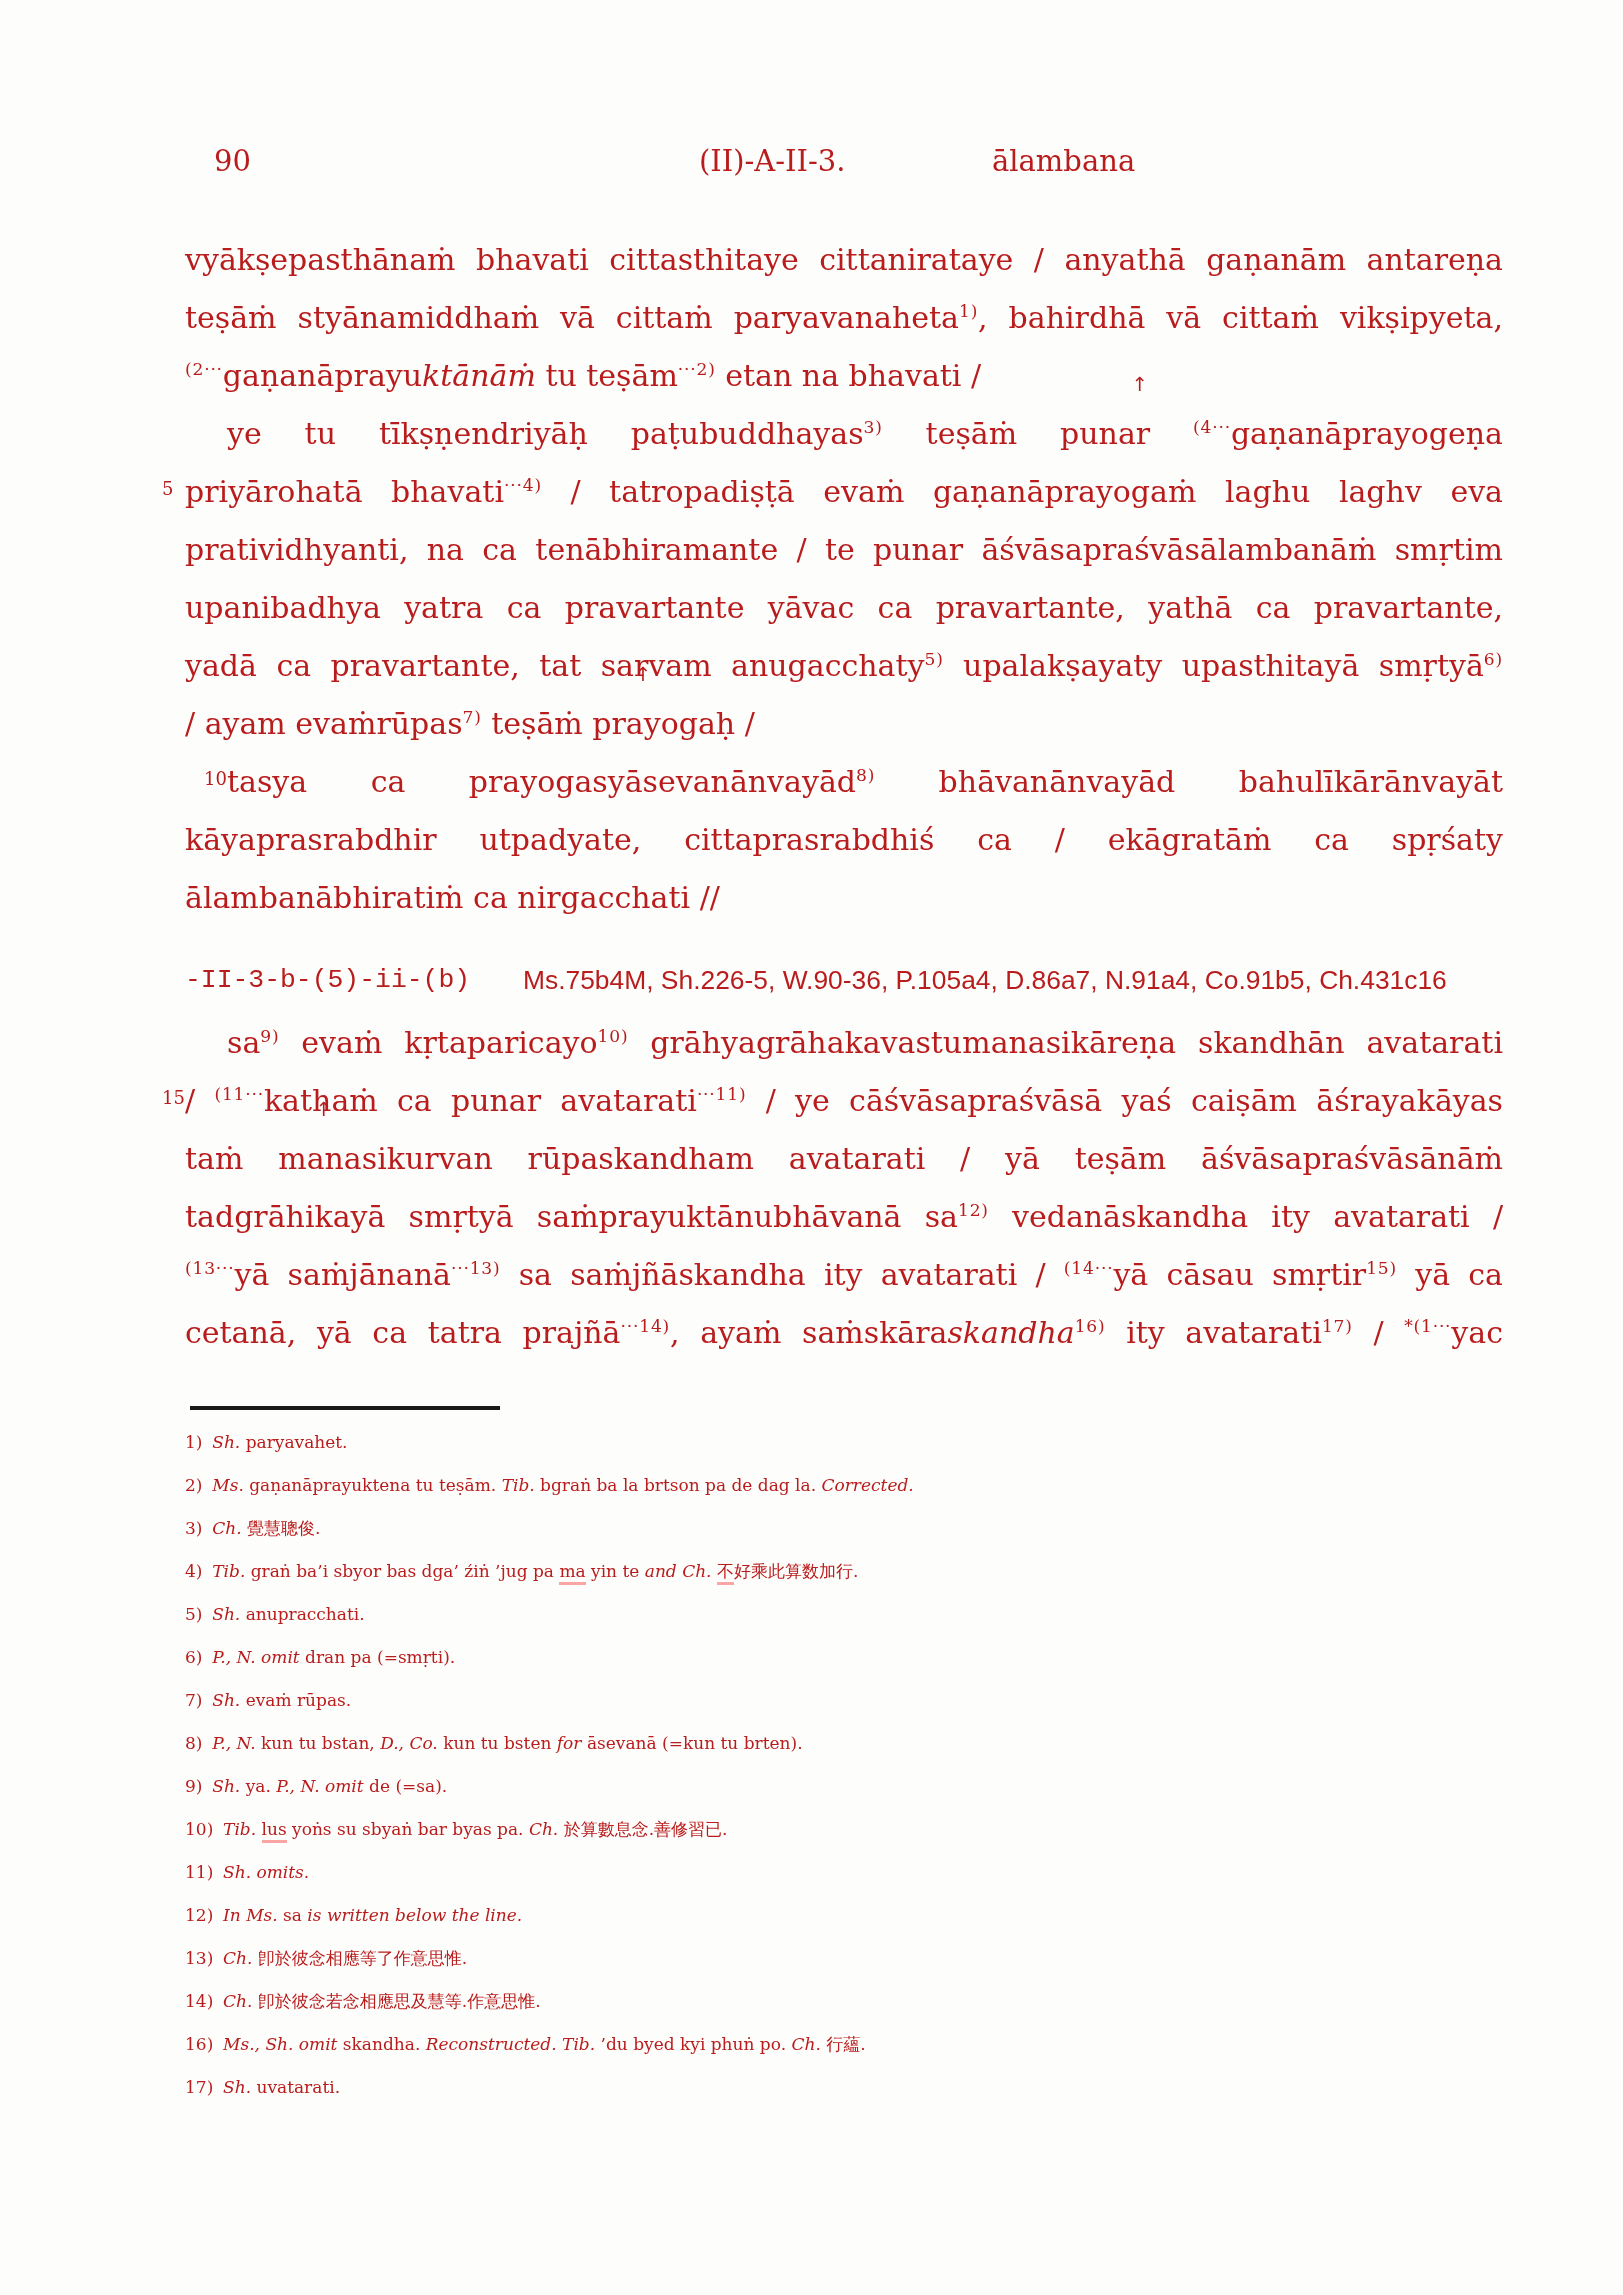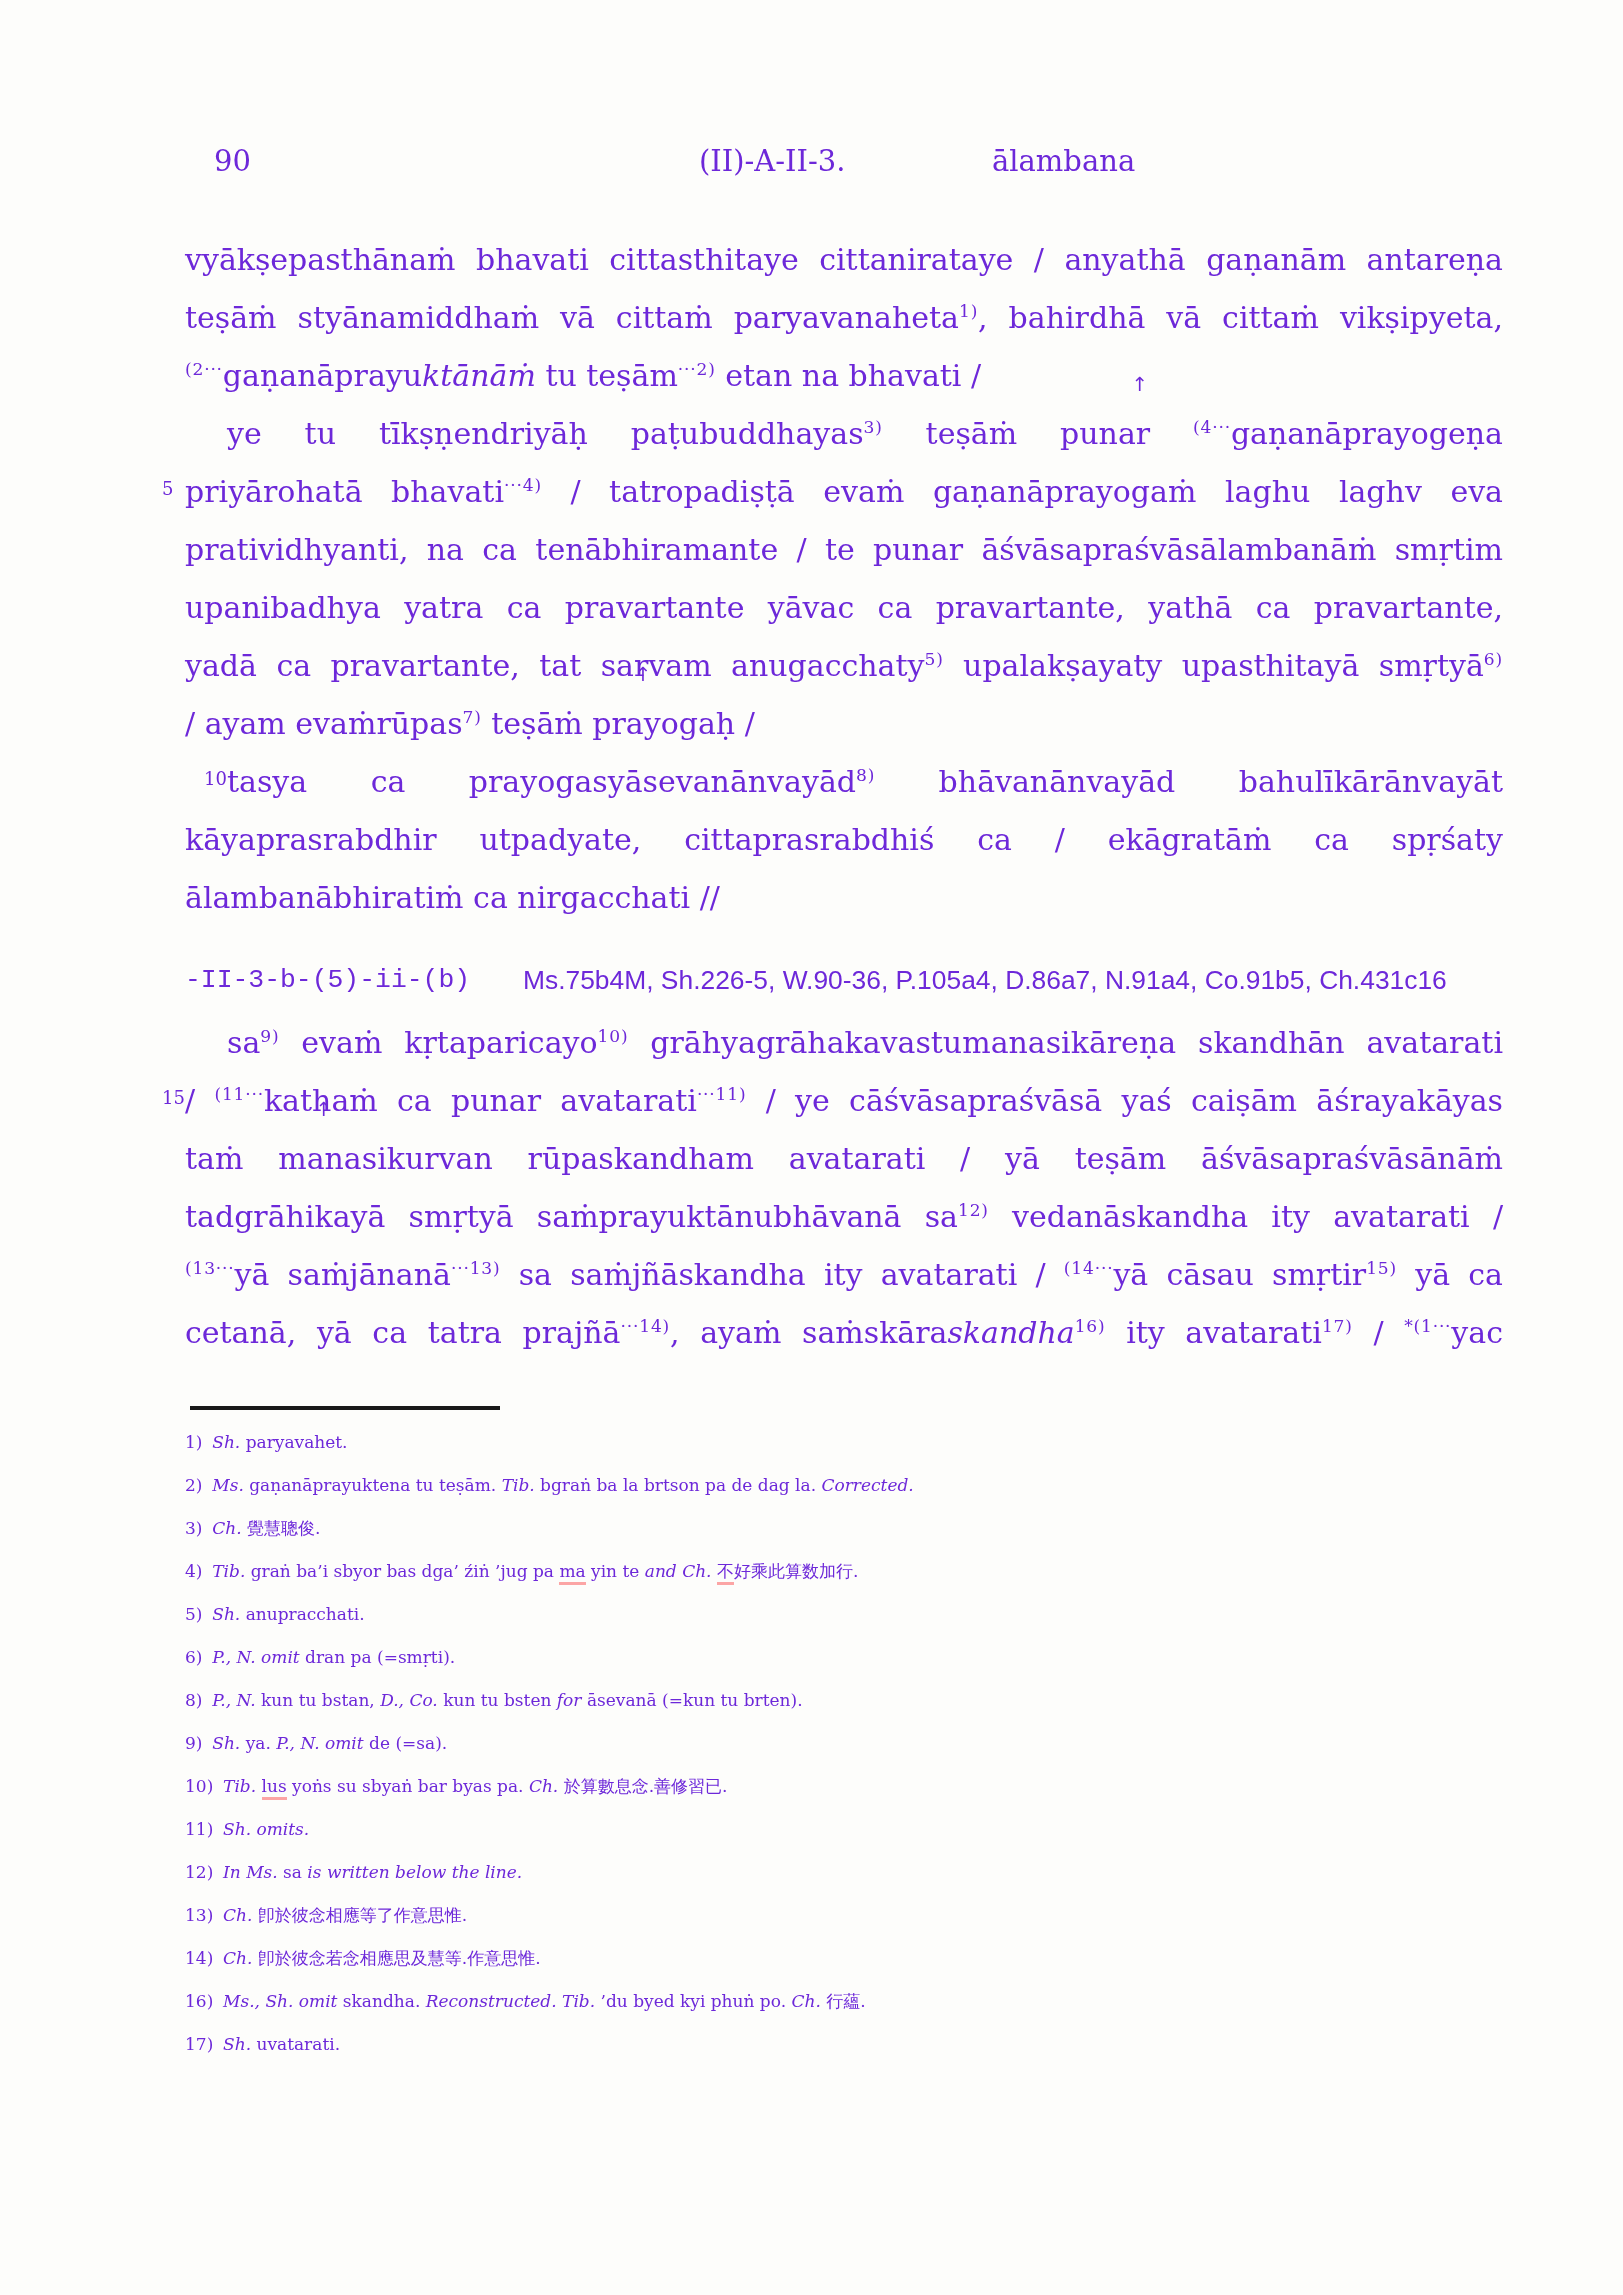--- a/index.html
+++ b/index.html
@@ -1,18 +1,18 @@
 <!DOCTYPE html>
 <html style="font-size:12px"><head>
 <meta charset="utf-8">
 <style>
   html,body{margin:0;padding:0;background:#e8e8e8;}
   .page{
     width:1624px;height:2295px;
-    background:#fdfdfb;color:#6d28d9;
+    background:#fdfdfb;color:#b91c1c;
     position:relative;box-sizing:border-box;
     padding:144px 121px 0 185px;
     overflow:hidden;
     font-family:"DejaVu Serif","Liberation Serif",serif;
   }
   .hdr{position:relative;height:39px;font-size:29px;}
   .hdr .pno{position:absolute;left:29px;top:0;}
   .hdr .sec{position:absolute;left:514px;top:0;}
   .hdr .word{position:absolute;left:807px;top:0;}
   .body-block{font-size:30px;line-height:58px;}
@@ -79,20 +79,21 @@
 
   <div class="fnrule"></div>
 
   <div class="fns">
       <div class="fnline"><span class="fnnum">1)</span><span class="it">Sh.</span><span> paryavahet.</span></div>
       <div class="fnline"><span class="fnnum">2)</span><span class="it">Ms.</span><span> gaṇanāprayuktena tu teṣām. </span><span class="it">Tib.</span><span> bgraṅ ba la brtson pa de dag la. </span><span class="it">Corrected.</span></div>
       <div class="fnline"><span class="fnnum">3)</span><span class="it">Ch.</span><span> 覺慧聰俊.</span></div>
       <div class="fnline"><span class="fnnum">4)</span><span class="it">Tib.</span><span> graṅ ba’i sbyor bas dga’ źiṅ ’jug pa </span><span class="un">ma</span><span> yin te </span><span class="it">and</span><span> </span><span class="it">Ch.</span><span> </span><span class="un">不</span><span>好乘此算数加行.</span></div>
       <div class="fnline"><span class="fnnum">5)</span><span class="it">Sh.</span><span> anupracchati.</span></div>
       <div class="fnline"><span class="fnnum">6)</span><span class="it">P., N.</span><span> </span><span class="it">omit</span><span> dran pa (=smṛti).</span></div>
+      <div class="fnline"><span class="fnnum">7)</span><span class="it">Sh.</span><span> evaṁ rūpas.</span></div>
       <div class="fnline"><span class="fnnum">8)</span><span class="it">P., N.</span><span> kun tu bstan, </span><span class="it">D., Co.</span><span> kun tu bsten </span><span class="it">for</span><span> āsevanā (=kun tu brten).</span></div>
       <div class="fnline"><span class="fnnum">9)</span><span class="it">Sh.</span><span> ya. </span><span class="it">P., N.</span><span> </span><span class="it">omit</span><span> de (=sa).</span></div>
       <div class="fnline"><span class="fnnum">10)</span><span class="it">Tib.</span><span> </span><span class="un">lus</span><span> yoṅs su sbyaṅ bar byas pa. </span><span class="it">Ch.</span><span> 於算數息念.善修習已.</span></div>
       <div class="fnline"><span class="fnnum">11)</span><span class="it">Sh. omits.</span></div>
       <div class="fnline"><span class="fnnum">12)</span><span class="it">In Ms.</span><span> sa </span><span class="it">is written below the line.</span></div>
       <div class="fnline"><span class="fnnum">13)</span><span class="it">Ch.</span><span> 卽於彼念相應等了作意思惟.</span></div>
       <div class="fnline"><span class="fnnum">14)</span><span class="it">Ch.</span><span> 卽於彼念若念相應思及慧等.作意思惟.</span></div>
       <div class="fnline"><span class="fnnum">16)</span><span class="it">Ms., Sh.</span><span> </span><span class="it">omit</span><span> skandha. </span><span class="it">Reconstructed.</span><span> </span><span class="it">Tib.</span><span> ’du byed kyi phuṅ po. </span><span class="it">Ch.</span><span> 行蘊.</span></div>
       <div class="fnline"><span class="fnnum">17)</span><span class="it">Sh.</span><span> uvatarati.</span></div>
     </div>

